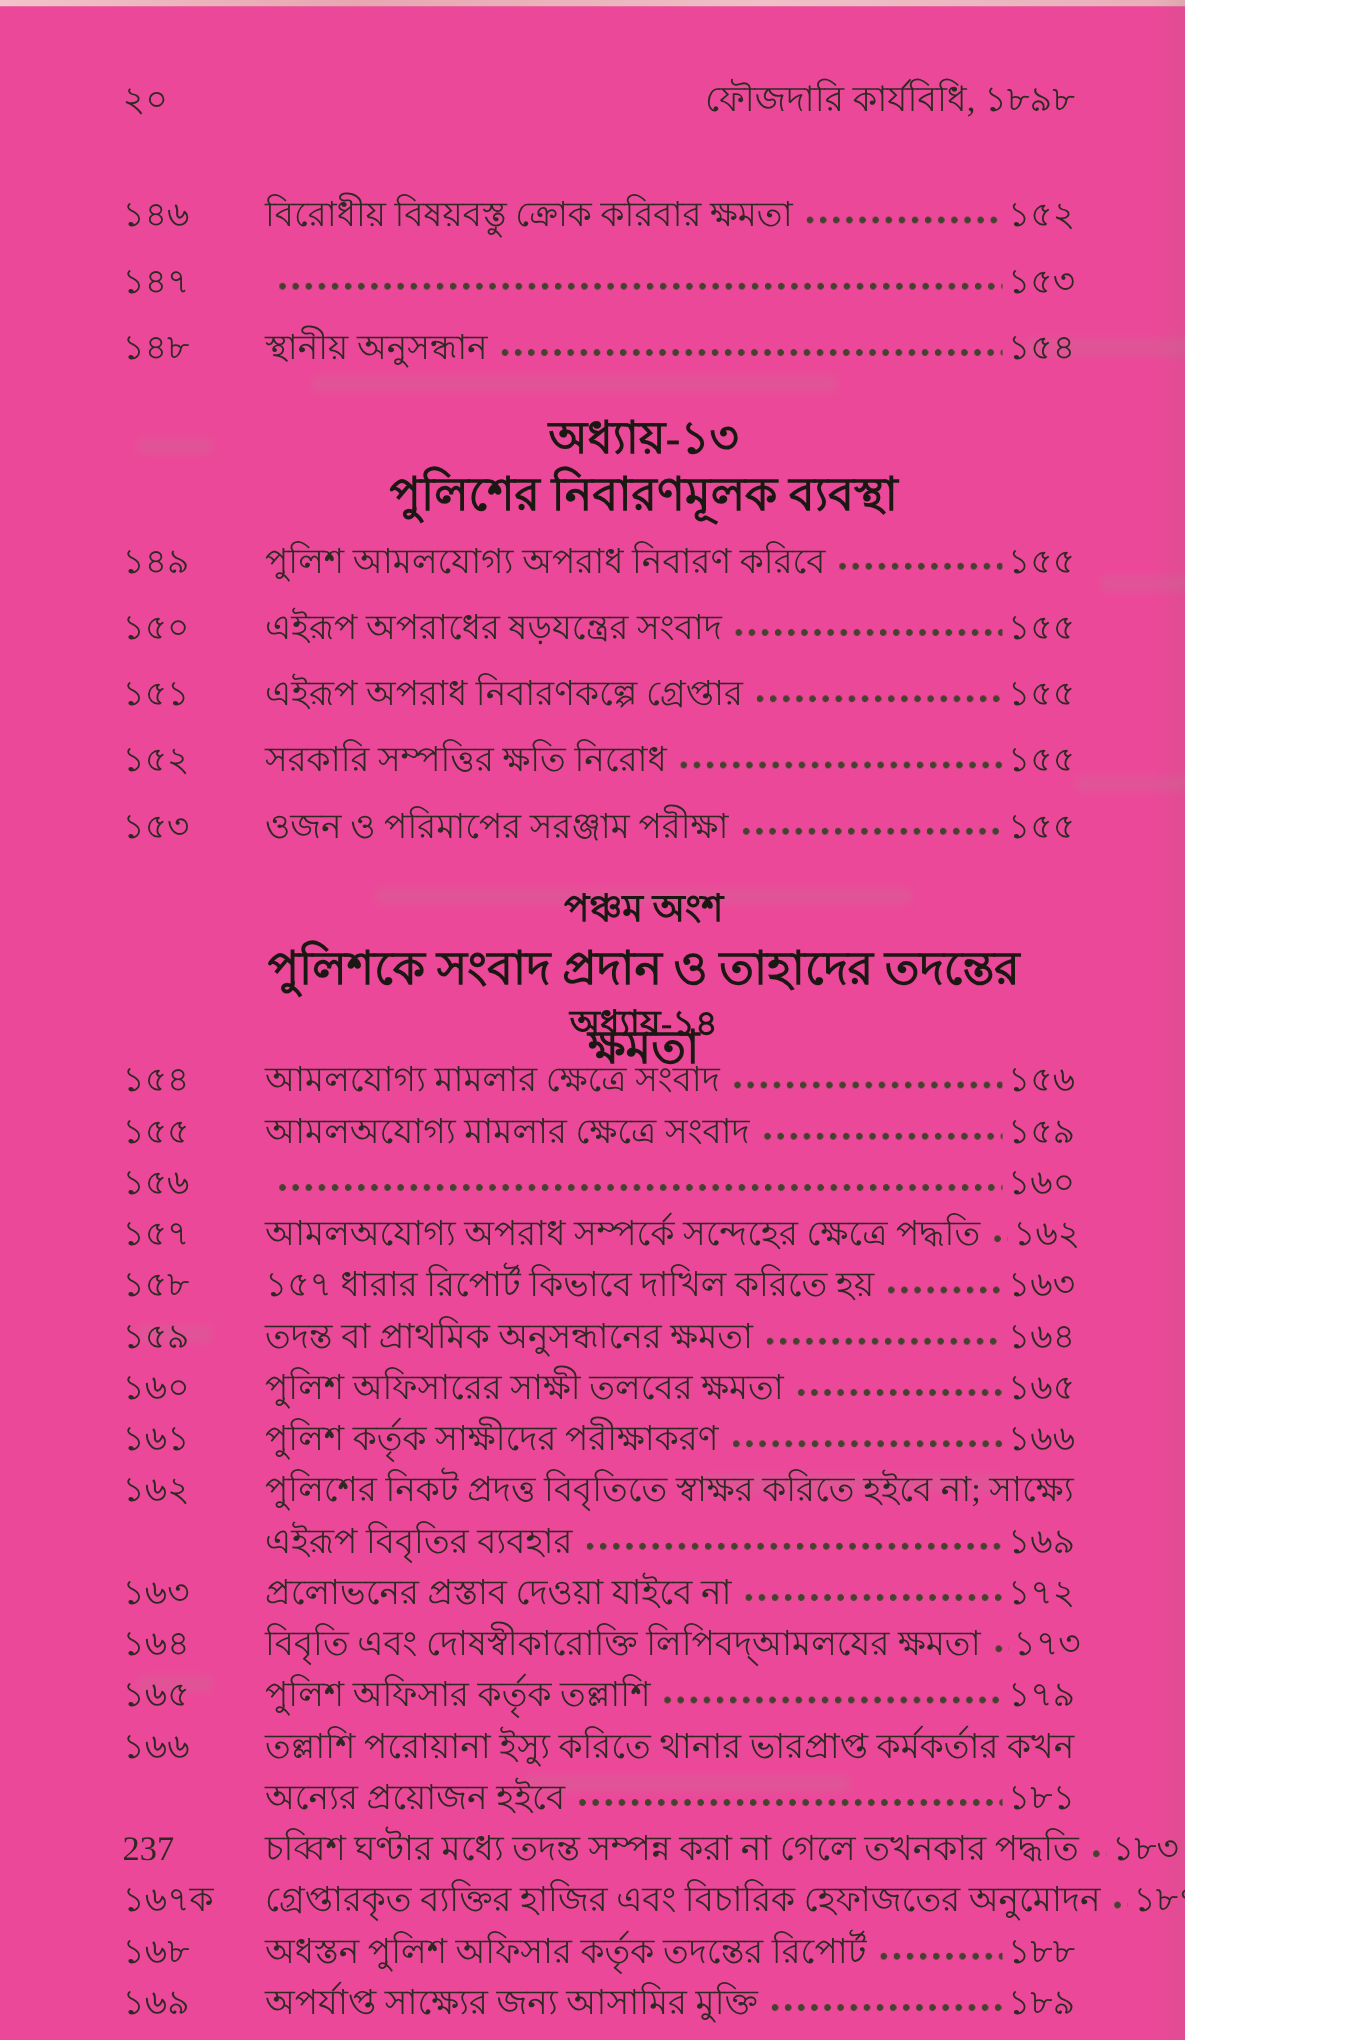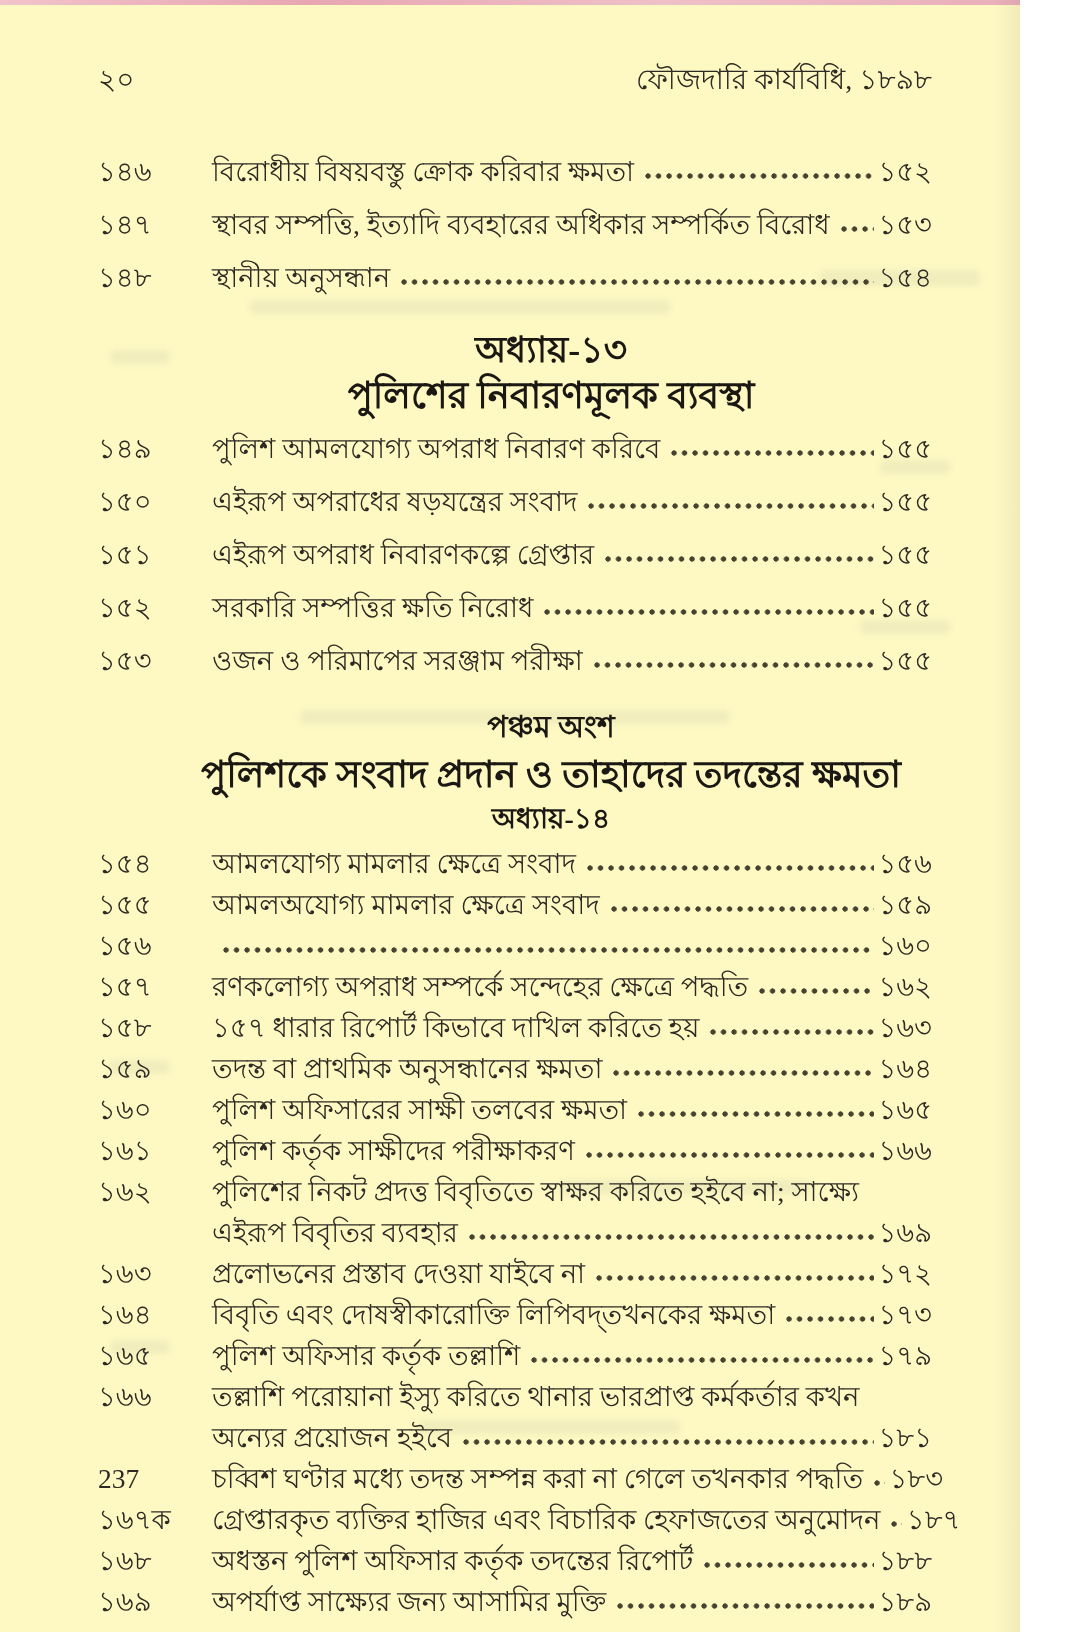--- a/index.html
+++ b/index.html
@@ -1,19 +1,19 @@
 <!DOCTYPE html>
 <html><head>
 <meta charset="utf-8">
 <style>
   html,body{margin:0;padding:0;}
   .page{
     position:relative;
-    width:1020px;height:1632px;
-    background:#fef9c3;
+    width:948px;height:1632px;
+    background:#ec4899;
     overflow:hidden;
     font-family:"Liberation Serif","DejaVu Serif",serif;
     color:#2e2a23;
   }
   .edge-tint{
     position:absolute;top:0;left:0;right:0;height:5px;
     background:linear-gradient(90deg,#f2c3ca,#e7a6b2 30%,#efc0c7 65%,#e9aeb9);
   }
   .right-shade{
     position:absolute;top:0;right:0;width:26px;height:100%;
@@ -78,21 +78,20 @@
 
     <div id="g1">
       <div class="row s1">
         <span class="num">১৪৬</span>
         <span class="title">বিরোধীয় বিষয়বস্তু ক্রোক করিবার ক্ষমতা</span>
         <span class="dots"></span>
         <span class="pg">১৫২</span>
       </div>
       <div class="row s1">
         <span class="num">১৪৭</span>
-        <span class="title">স্থাবর সম্পত্তি, ইত্যাদি ব্যবহারের অধিকার সম্পর্কিত বিরোধ</span>
         <span class="dots"></span>
         <span class="pg">১৫৩</span>
       </div>
       <div class="row s1">
         <span class="num">১৪৮</span>
         <span class="title">স্থানীয় অনুসন্ধান</span>
         <span class="dots"></span>
         <span class="pg">১৫৪</span>
       </div>
     </div>
@@ -154,21 +153,21 @@
         <span class="dots"></span>
         <span class="pg">১৫৯</span>
       </div>
       <div class="row s2">
         <span class="num">১৫৬</span>
         <span class="dots"></span>
         <span class="pg">১৬০</span>
       </div>
       <div class="row s2">
         <span class="num">১৫৭</span>
-        <span class="title">রণকলোগ্য অপরাধ সম্পর্কে সন্দেহের ক্ষেত্রে পদ্ধতি</span>
+        <span class="title">আমলঅযোগ্য অপরাধ সম্পর্কে সন্দেহের ক্ষেত্রে পদ্ধতি</span>
         <span class="dots"></span>
         <span class="pg">১৬২</span>
       </div>
       <div class="row s2">
         <span class="num">১৫৮</span>
         <span class="title">১৫৭ ধারার রিপোর্ট কিভাবে দাখিল করিতে হয়</span>
         <span class="dots"></span>
         <span class="pg">১৬৩</span>
       </div>
       <div class="row s2">
@@ -200,21 +199,21 @@
         <span class="pg">১৬৯</span>
       </div>
       <div class="row s2">
         <span class="num">১৬৩</span>
         <span class="title">প্রলোভনের প্রস্তাব দেওয়া যাইবে না</span>
         <span class="dots"></span>
         <span class="pg">১৭২</span>
       </div>
       <div class="row s2">
         <span class="num">১৬৪</span>
-        <span class="title">বিবৃতি এবং দোষস্বীকারোক্তি লিপিবদ্তখনকের ক্ষমতা</span>
+        <span class="title">বিবৃতি এবং দোষস্বীকারোক্তি লিপিবদ্আমলযের ক্ষমতা</span>
         <span class="dots"></span>
         <span class="pg">১৭৩</span>
       </div>
       <div class="row s2">
         <span class="num">১৬৫</span>
         <span class="title">পুলিশ অফিসার কর্তৃক তল্লাশি</span>
         <span class="dots"></span>
         <span class="pg">১৭৯</span>
       </div>
       <div class="row s2">

